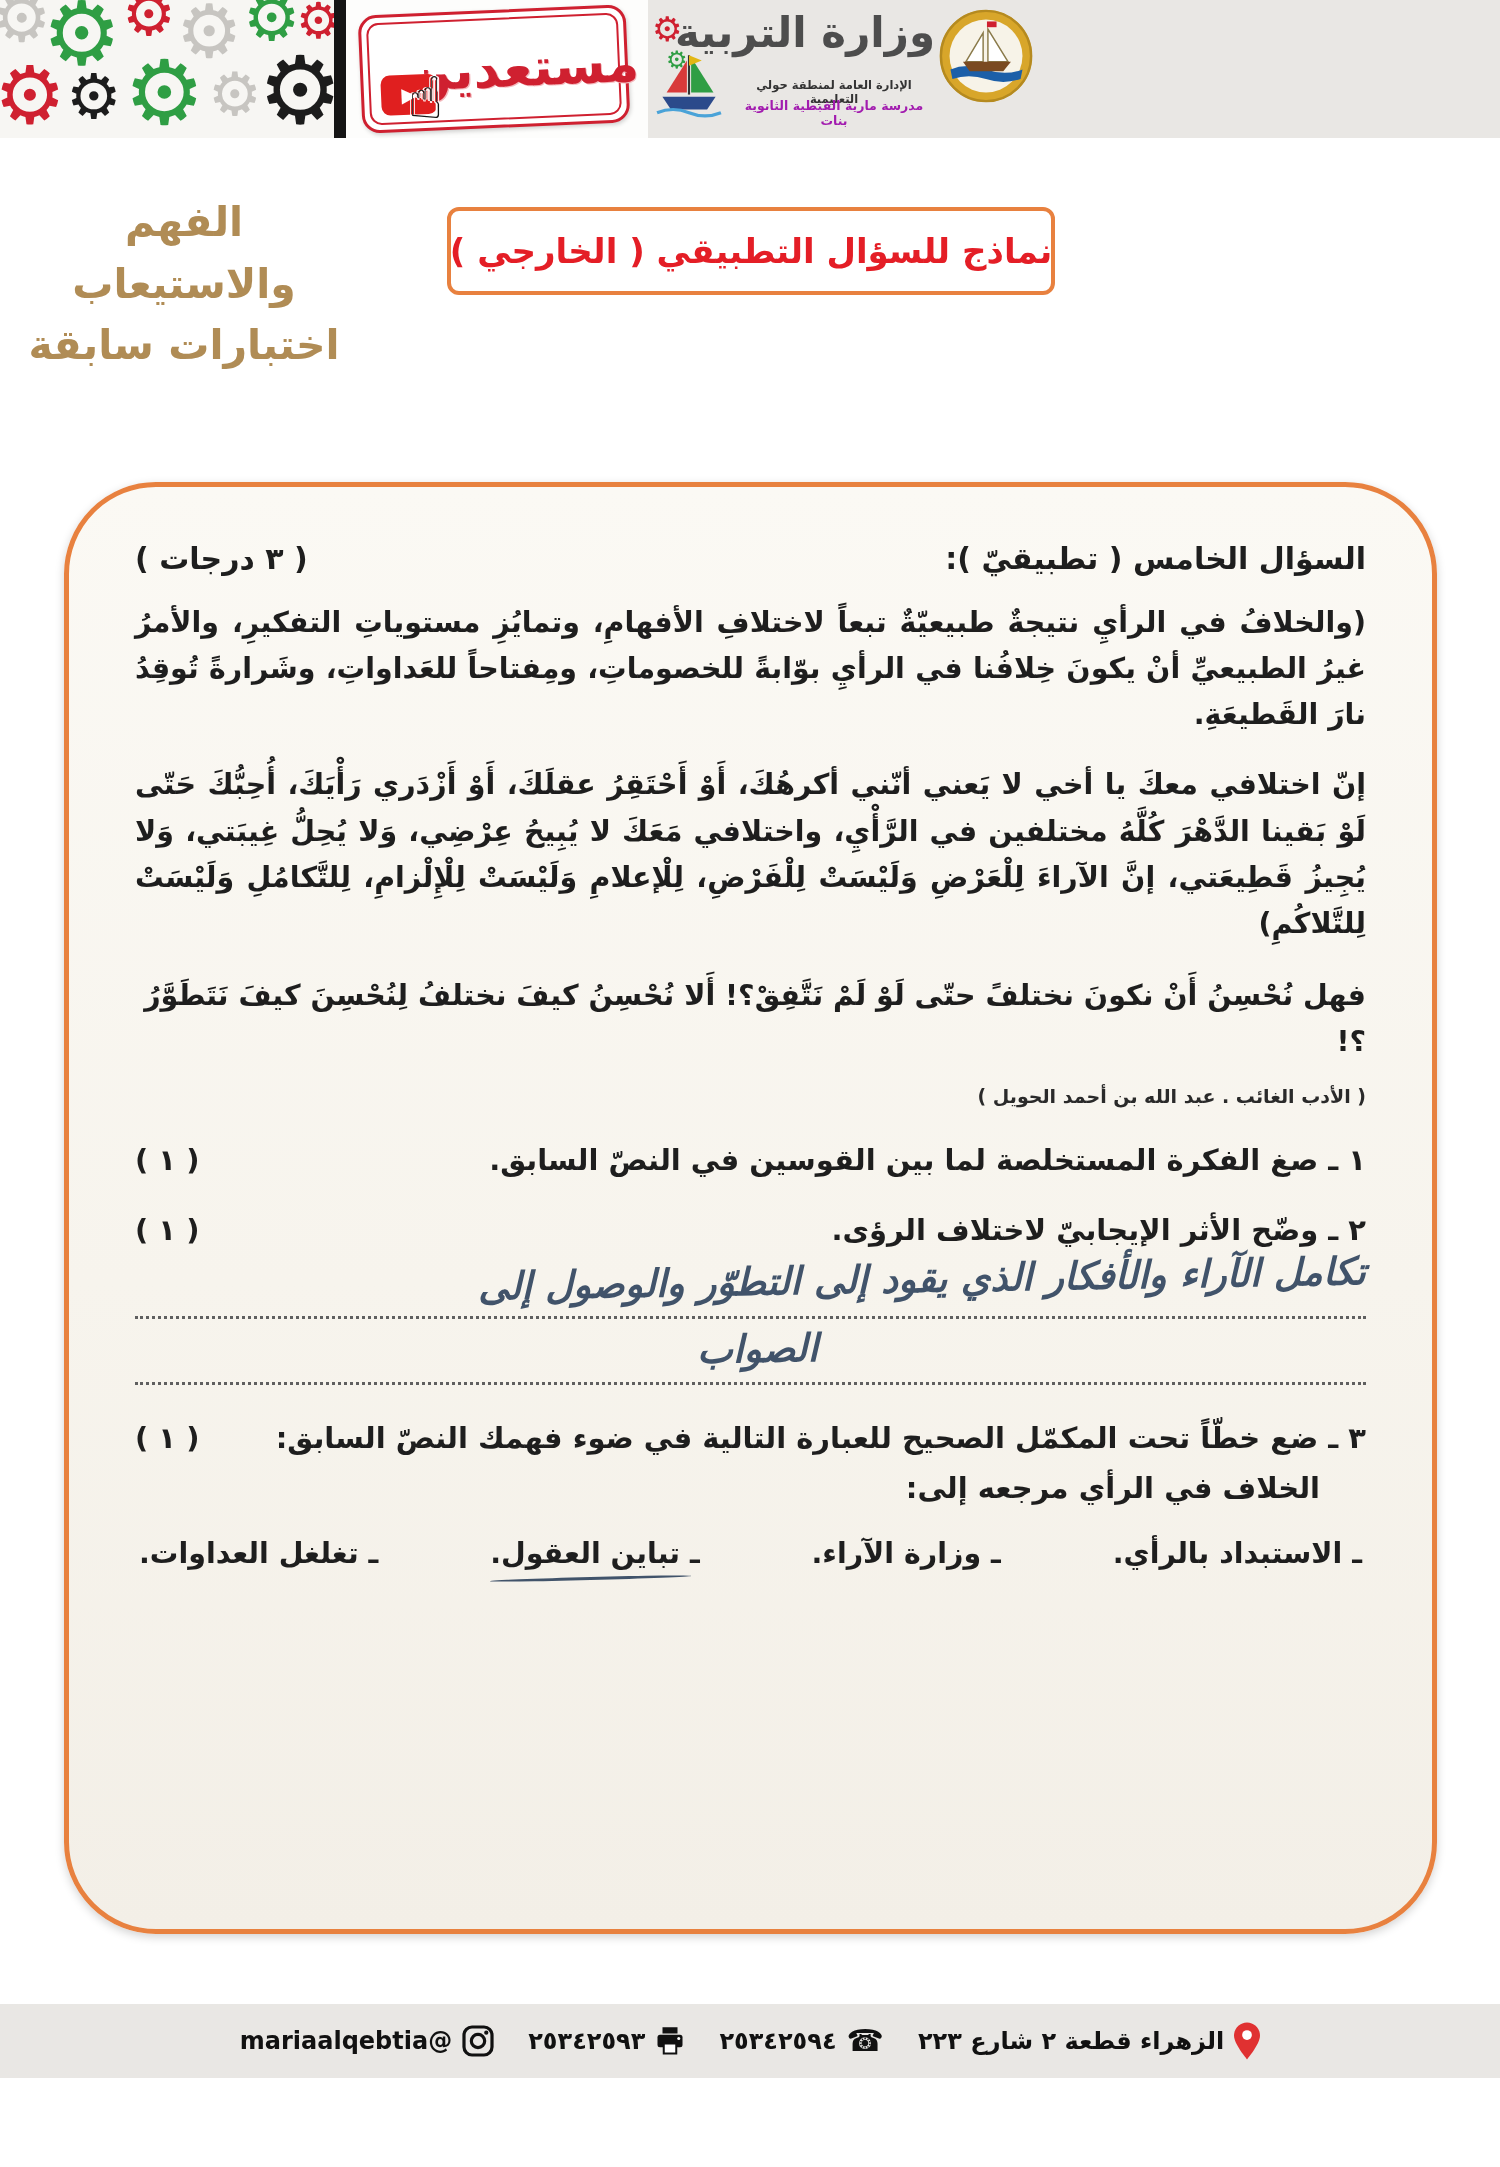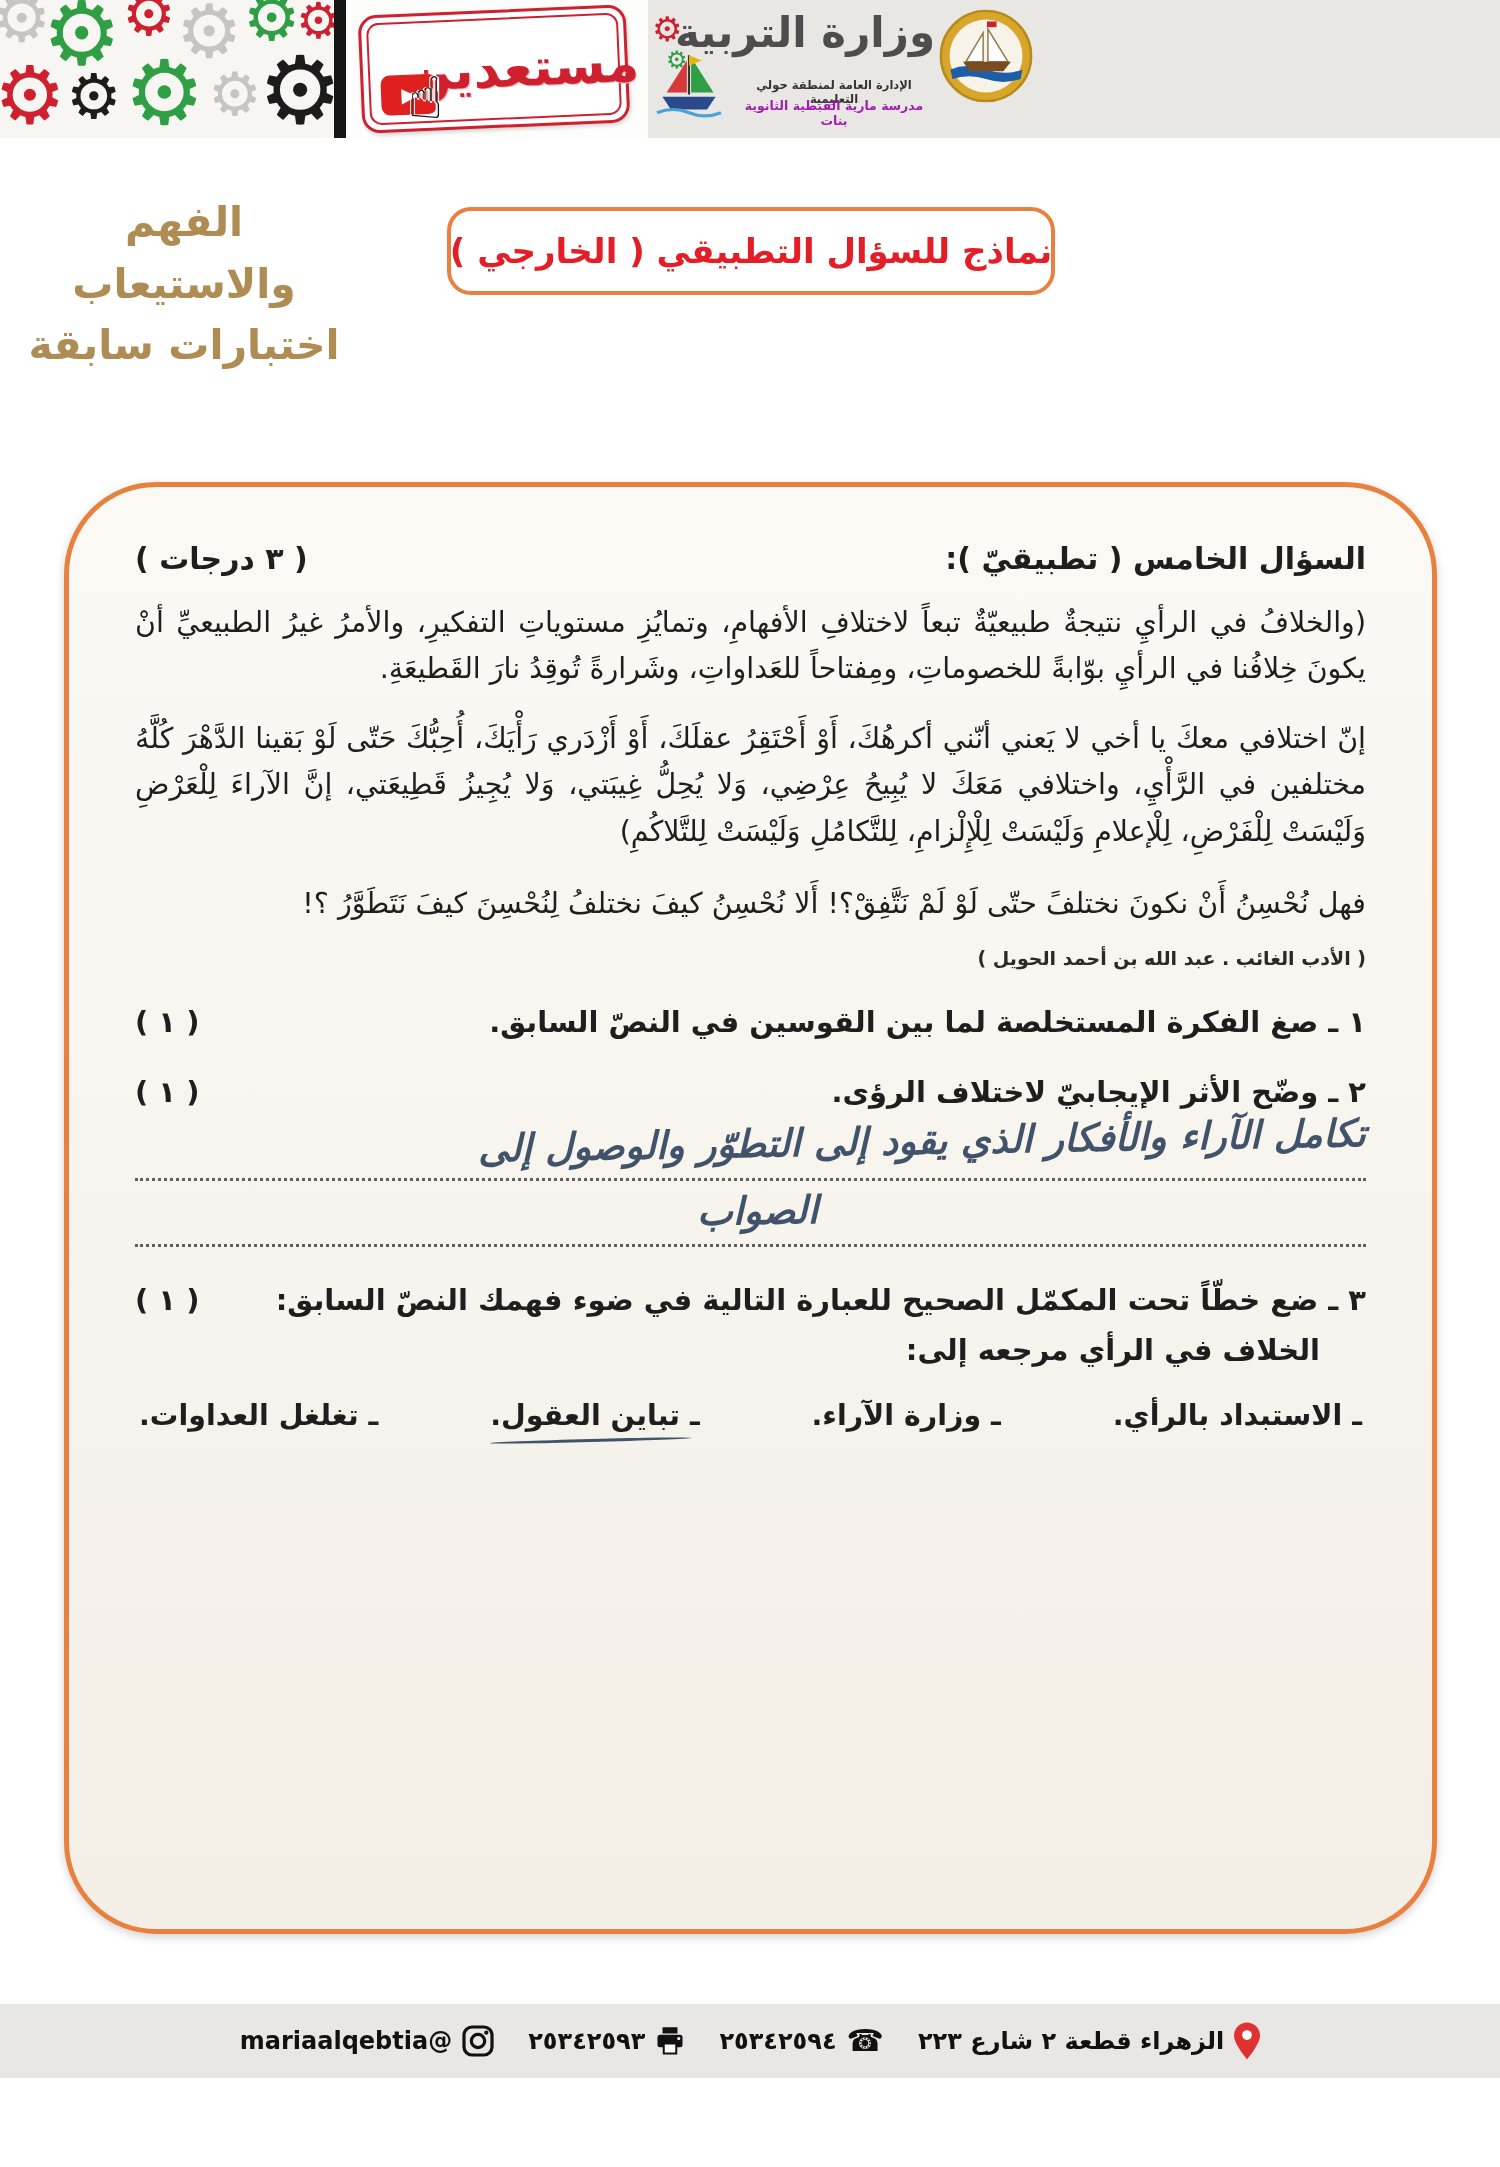--- a/index.html
+++ b/index.html
@@ -90,21 +90,21 @@
   
   .side-title {
     position: absolute; left: 26px; top: 192px; width: 316px;
     text-align: center; direction: rtl;
     font-size: 41px; font-weight: bold; color: #b08c55;
     line-height: 1.5;
   }
   .topic-box {
     position: absolute; left: 447px; top: 207px;
     width: 608px; height: 88px;
-    border: 4px solid #e8813f; border-radius: 24px;
+    border: 4px solid #e8813f; border-radius: 12px;
     background: #ffffff;
     display: flex; align-items: center; justify-content: center;
     direction: rtl;
   }
   .topic-box-title {
     color: #e41e26; font-size: 34px; font-weight: bold; white-space: nowrap;
   }
 
   
   .card {
@@ -116,21 +116,21 @@
     padding: 54px 66px 40px;
     direction: rtl;
     overflow: hidden;
   }
   .head-row {
     display: flex; justify-content: space-between; align-items: baseline;
     font-size: 30px; font-weight: bold;
   }
   .passage {
     margin: 24px 0 0;
-    font-size: 28.5px; font-weight: normal; line-height: 1.62;
+    font-size: 28.5px; font-weight: bold; line-height: 1.62;
     text-align: justify;
   }
   .q-line { text-align: right; margin-top: 26px; }
   .attribution { margin: 20px 0 0; font-size: 19px; font-weight: bold; color: #2a2a2a; }
   .q-row {
     display: flex; justify-content: space-between; align-items: baseline;
     font-size: 29px; font-weight: bold; margin-top: 36px;
   }
   .answer-line { border-bottom: 3px dotted #5f5f5f; }
   .handwriting {

